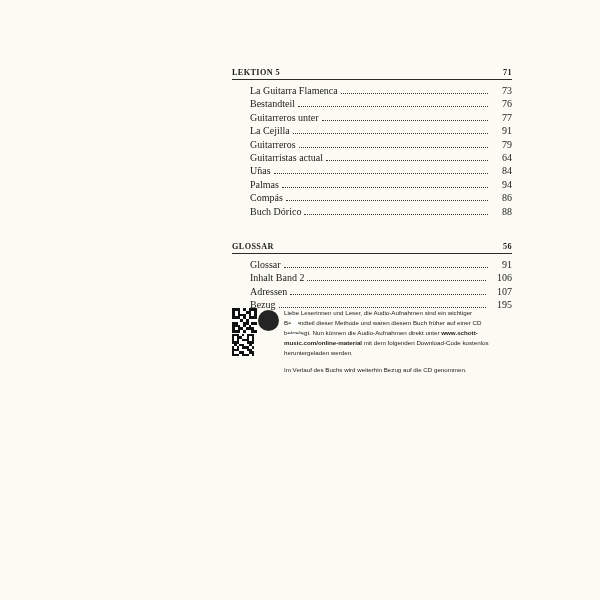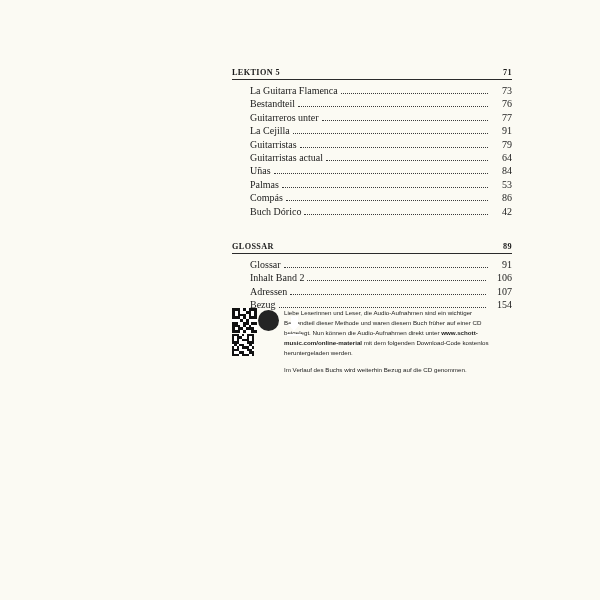--- a/index.html
+++ b/index.html
@@ -203,79 +203,79 @@
           <span class="label">Guitarreros unter</span>
           <span class="dots"></span>
           <span class="pg">77</span>
         </li>
         <li class="toc-item">
           <span class="label">La Cejilla</span>
           <span class="dots"></span>
           <span class="pg">91</span>
         </li>
         <li class="toc-item">
-          <span class="label">Guitarristas</span>
+          <span class="label">Guitarreros</span>
           <span class="dots"></span>
           <span class="pg">79</span>
         </li>
         <li class="toc-item">
           <span class="label">Guitarristas actual</span>
           <span class="dots"></span>
           <span class="pg">64</span>
         </li>
         <li class="toc-item">
           <span class="label">Uñas</span>
           <span class="dots"></span>
           <span class="pg">84</span>
         </li>
         <li class="toc-item">
           <span class="label">Palmas</span>
           <span class="dots"></span>
-          <span class="pg">53</span>
+          <span class="pg">94</span>
         </li>
         <li class="toc-item">
           <span class="label">Compás</span>
           <span class="dots"></span>
           <span class="pg">86</span>
         </li>
         <li class="toc-item">
           <span class="label">Buch Dórico</span>
           <span class="dots"></span>
-          <span class="pg">42</span>
+          <span class="pg">88</span>
         </li>
       </ul>
     </div>
 
     <div class="gap-block"></div>
 
     <div class="section">
       <div class="section-head">
         <span class="title">GLOSSAR</span>
-        <span class="pg">89</span>
+        <span class="pg">56</span>
       </div>
       <ul class="toc-list">
         <li class="toc-item">
           <span class="label">Glossar</span>
           <span class="dots"></span>
           <span class="pg">91</span>
         </li>
         <li class="toc-item">
           <span class="label">Inhalt Band 2</span>
           <span class="dots"></span>
           <span class="pg">106</span>
         </li>
         <li class="toc-item">
           <span class="label">Adressen</span>
           <span class="dots"></span>
           <span class="pg">107</span>
         </li>
         <li class="toc-item">
           <span class="label">Bezug</span>
           <span class="dots"></span>
-          <span class="pg">154</span>
+          <span class="pg">195</span>
         </li>
       </ul>
     </div>
 
   </div>
 
   <div class="notice">
     <div class="notice-marks">
       <div class="qr">
         <div class="qr-grid">

